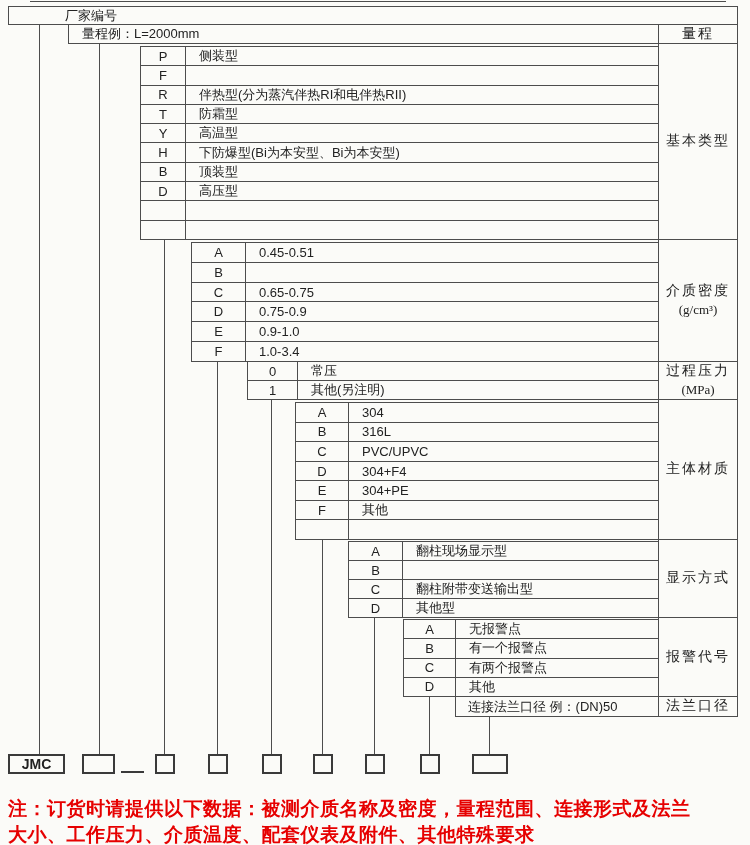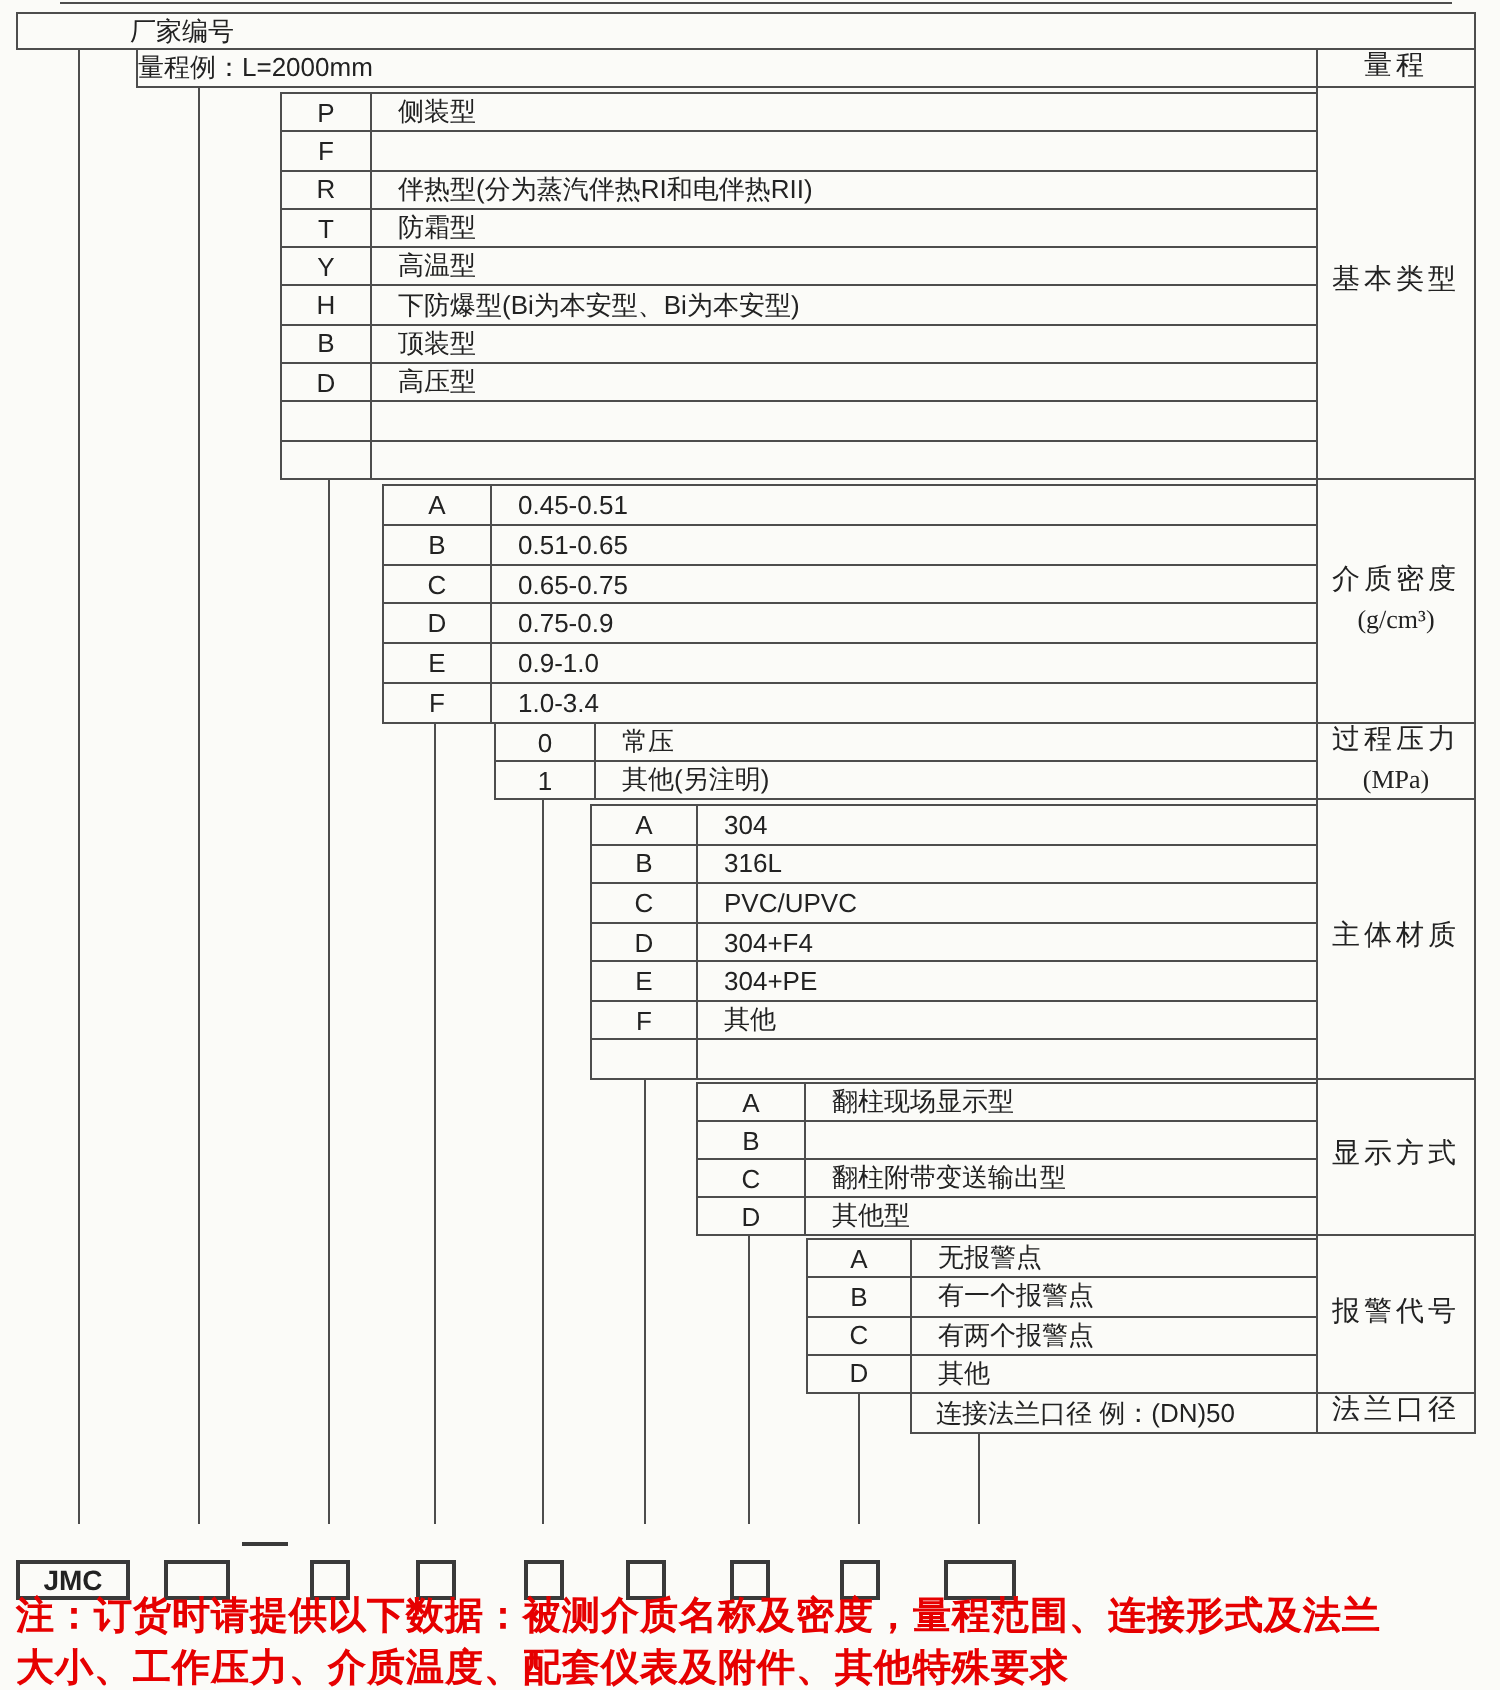--- a/index.html
+++ b/index.html
@@ -21,21 +21,21 @@
 
   
   .mfr-row{
     left:8px;top:6px;width:730px;height:19px;
     border:1px solid var(--line);
     display:flex;align-items:center;padding-left:56px;font-size:13px;
   }
   .range-row{
     left:68px;top:25px;width:590px;height:19px;
     border-left:1px solid var(--line);border-bottom:1px solid var(--line);
-    display:flex;align-items:flex-end;font-size:13px;
+    display:flex;align-items:flex-end;padding-left:13px;font-size:13px;
   }
 
   
   .cat{
     left:658px;width:80px;
     border-left:1px solid var(--line);border-right:1px solid var(--line);
     border-bottom:1px solid var(--line);
     display:flex;flex-direction:column;align-items:center;justify-content:center;
     font-family:"Liberation Serif","DejaVu Serif",serif;
     font-size:14px;letter-spacing:2px;text-align:center;line-height:1.45;
@@ -59,21 +59,21 @@
   .tbl .desc{flex:1;display:flex;align-items:center;padding-left:13px;white-space:nowrap;}
 
   .flange-row{
     left:455px;top:697px;width:203px;height:20px;
     border-left:1px solid var(--line);border-bottom:1px solid var(--line);
     display:flex;align-items:center;padding-left:12px;font-size:13px;white-space:nowrap;
   }
 
   
   .mbox{
-    position:absolute;top:780px;height:20px;
+    position:absolute;top:754px;height:20px;
     border:2px solid var(--line-dark);background:var(--bg);
     display:flex;align-items:flex-end;justify-content:center;
     font-weight:bold;font-size:14px;
   }
   .dash{position:absolute;background:var(--line-dark);}
 
   .note{
     position:absolute;left:8px;top:796px;width:740px;
     color:var(--red);font-weight:bold;font-size:19px;line-height:26px;
     letter-spacing:0.5px;
@@ -162,21 +162,20 @@
       </div>
   </div>
 
   <div class="abs tbl" style="left:191px;top:242px;width:467px;height:120px;">
     <div class="row">
         <div class="code" style="width:54px;">A</div>
         <div class="desc">0.45-0.51</div>
       </div>
     <div class="row">
         <div class="code" style="width:54px;">B</div>
-        <div class="desc">0.51-0.65</div>
       </div>
     <div class="row">
         <div class="code" style="width:54px;">C</div>
         <div class="desc">0.65-0.75</div>
       </div>
     <div class="row">
         <div class="code" style="width:54px;">D</div>
         <div class="desc">0.75-0.9</div>
       </div>
     <div class="row">

